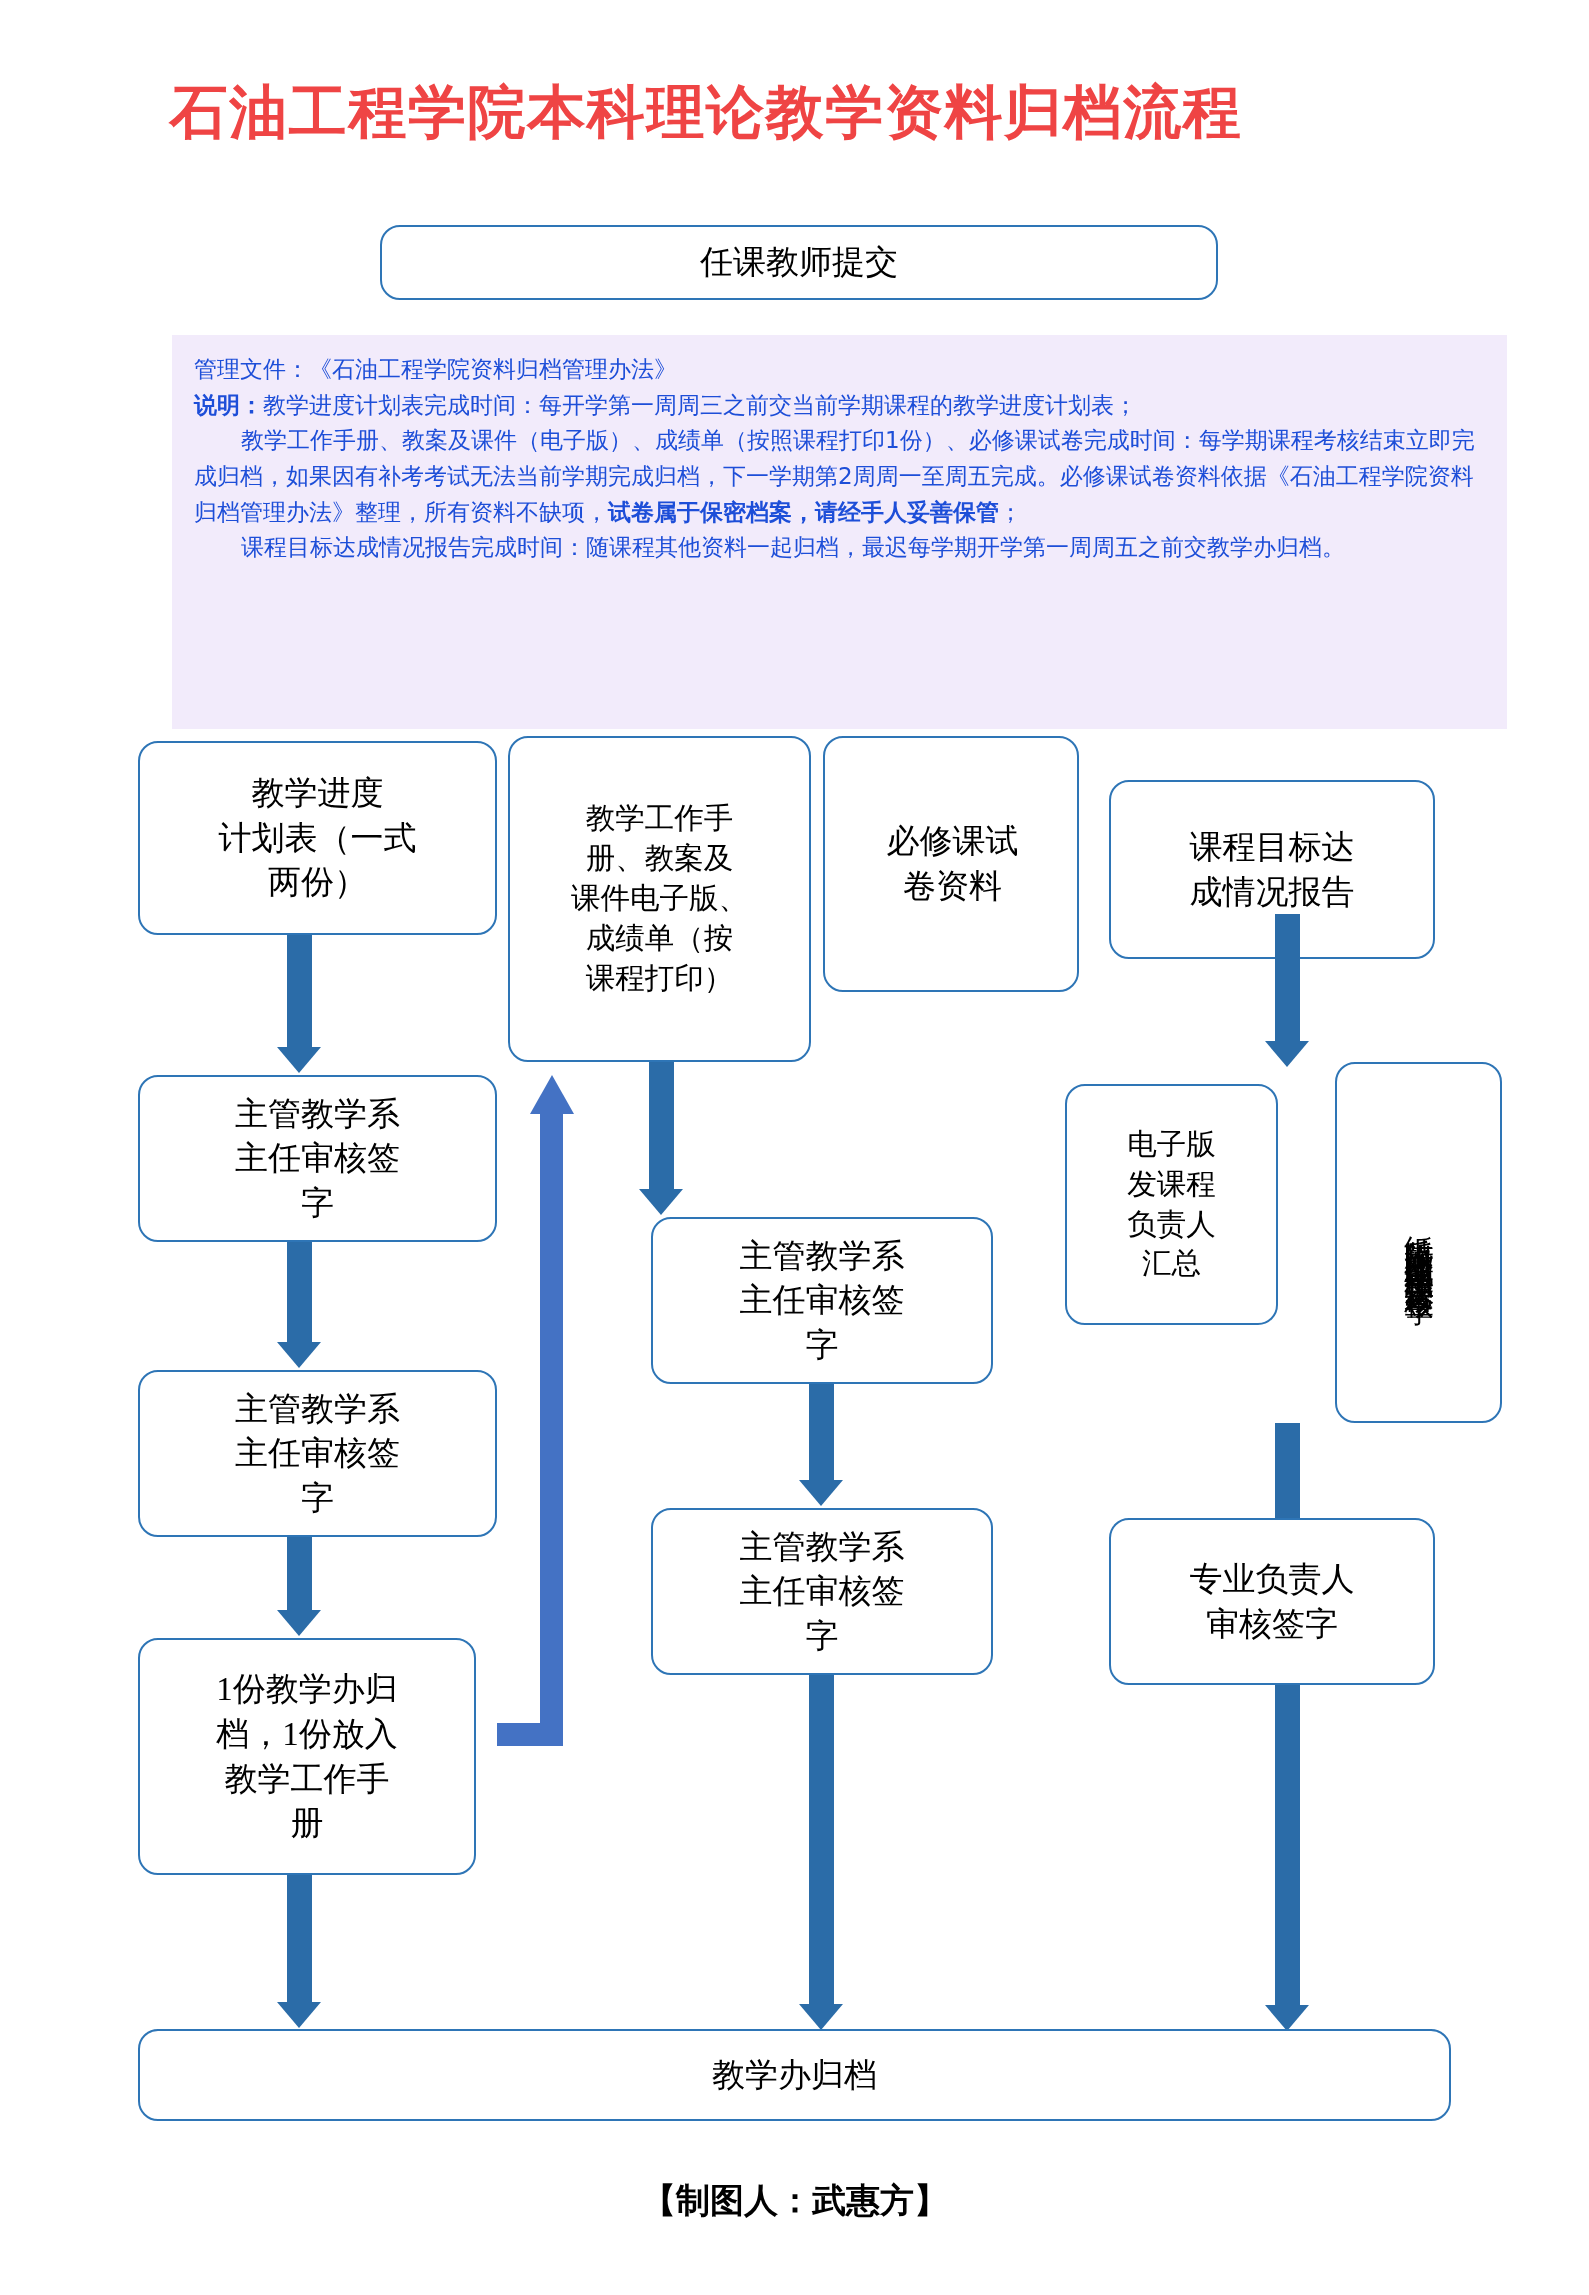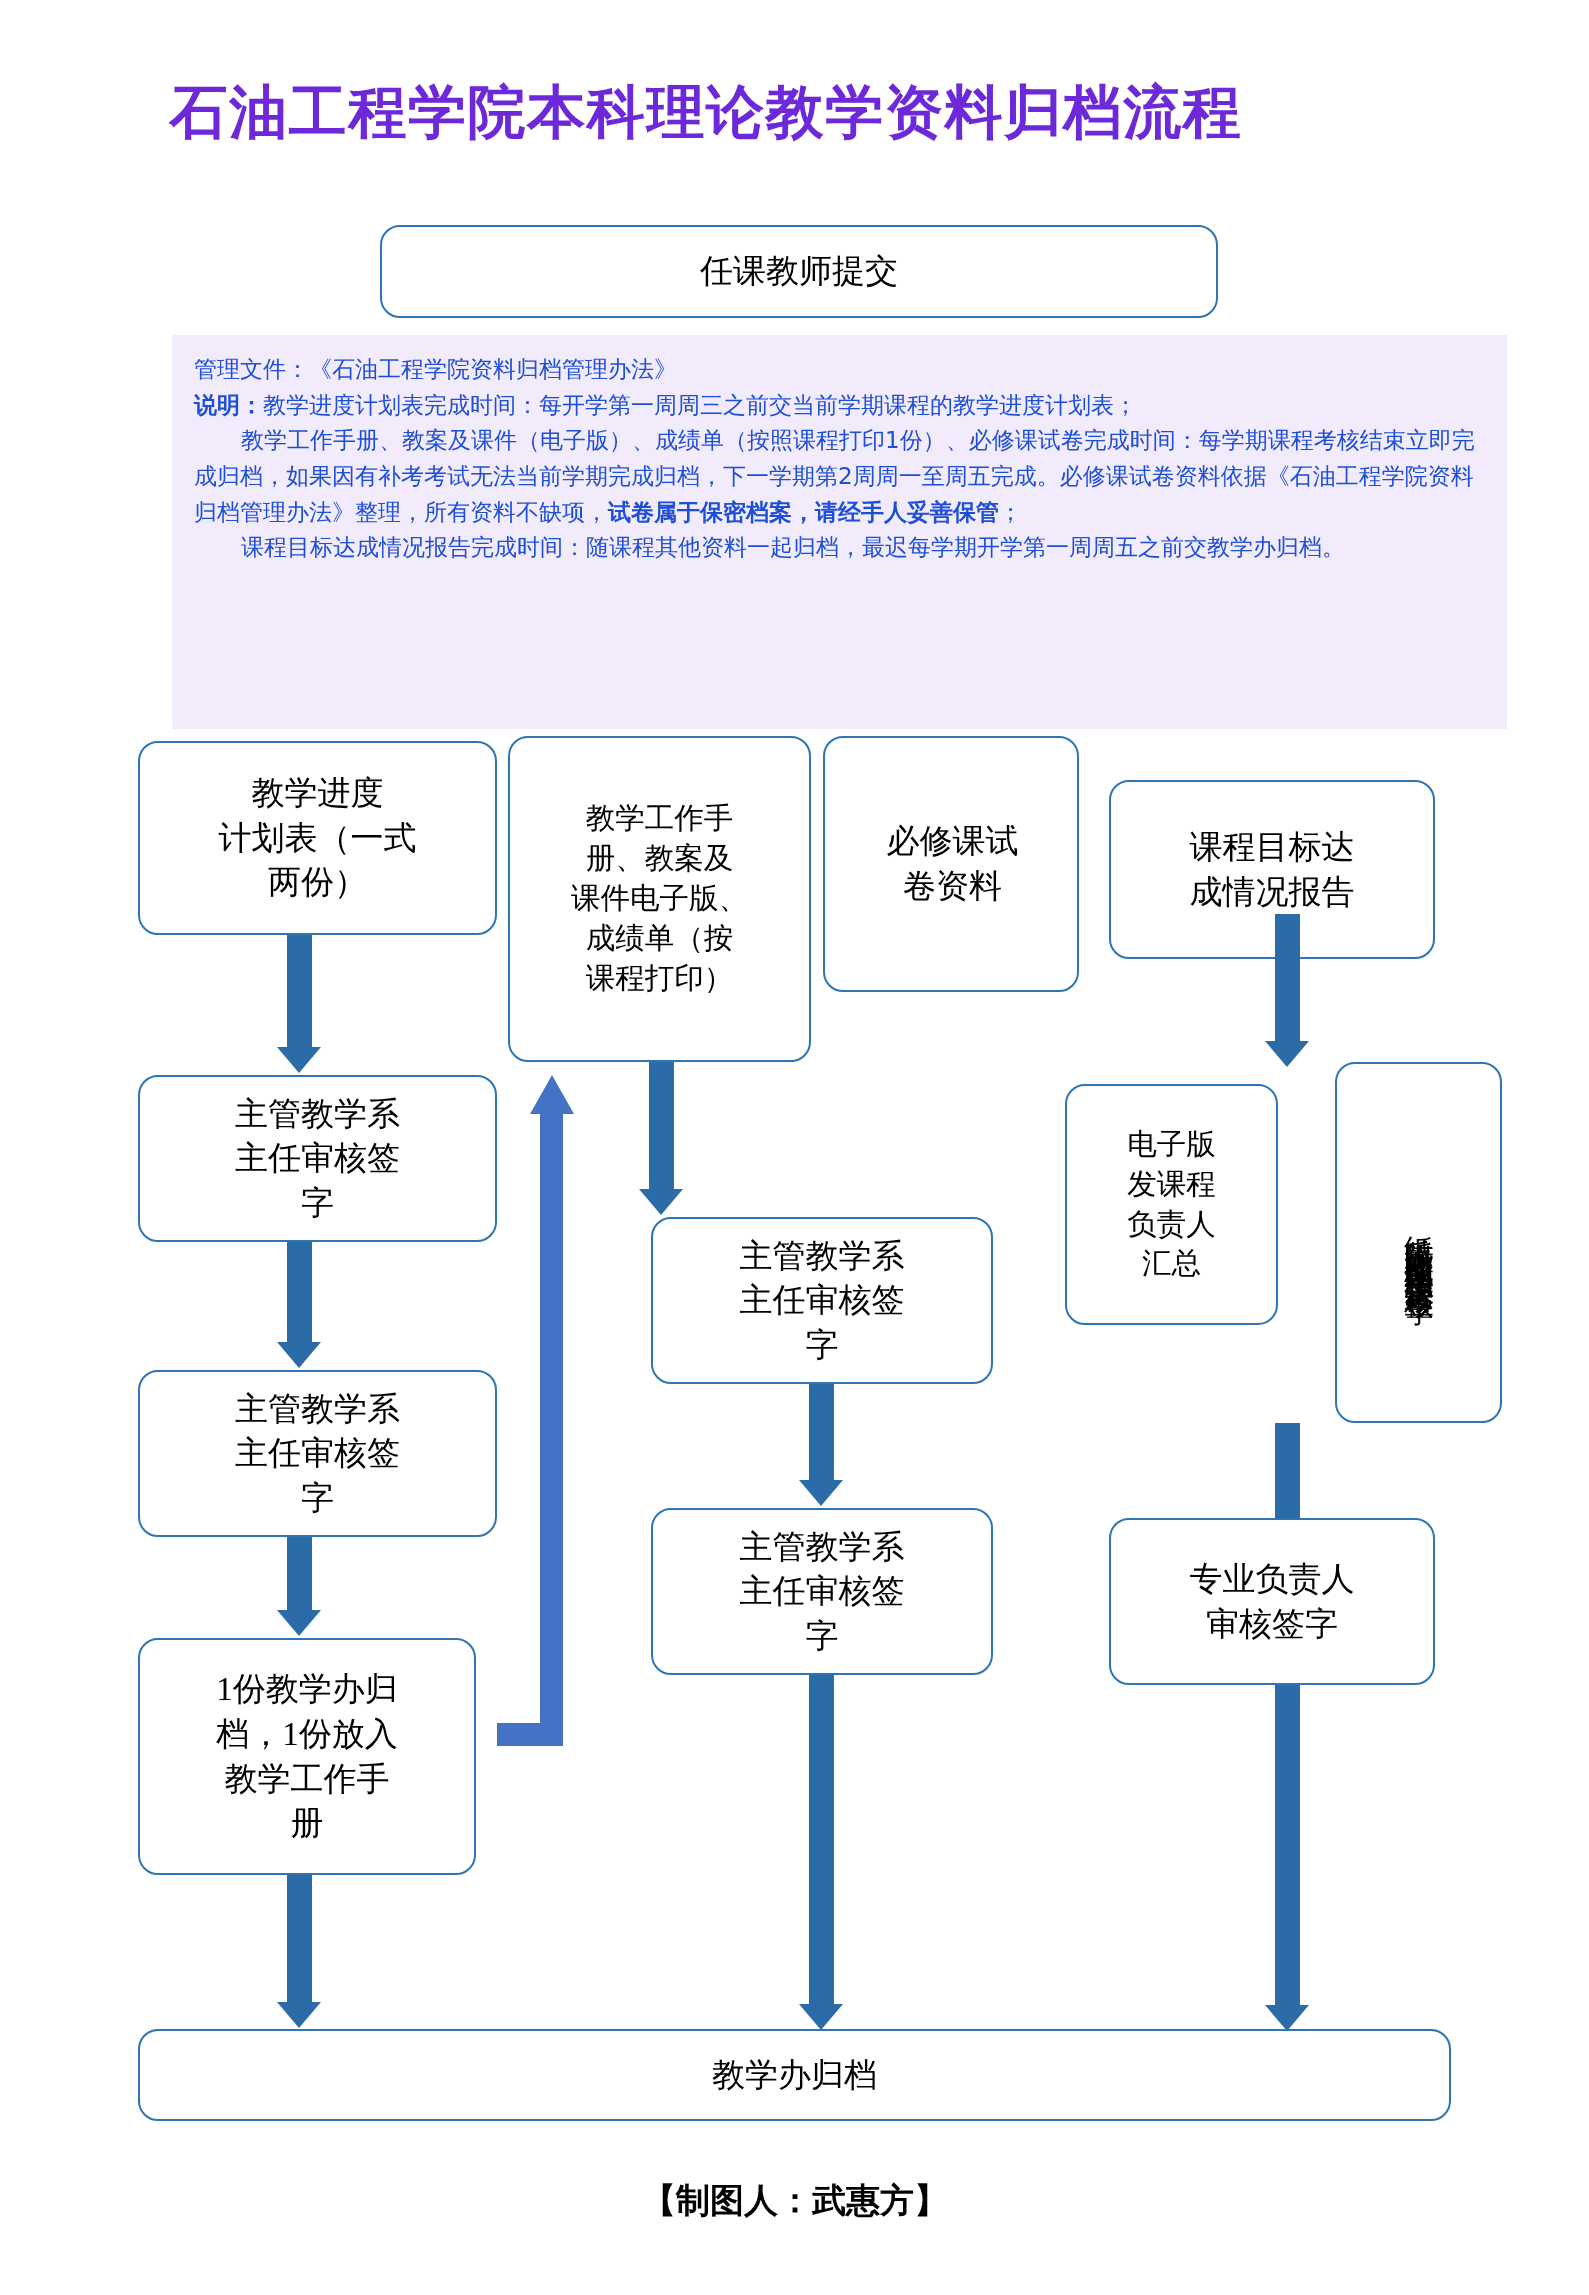--- a/index.html
+++ b/index.html
@@ -23,21 +23,21 @@
   #title {
     position: absolute;
     top: 74px;
     left: 0;
     width: 1412px;
     text-align: center;
     font-family: Liberation Sans, sans-serif;
     font-weight: bold;
     font-size: 58px;
     letter-spacing: 1.6px;
-    color: #6d28d9;
+    color: #ef4444;
   }
   
   .box {
     position: absolute;
     box-sizing: border-box;
     border: 2.3px solid #2e75b6;
     border-radius: 20px;
     background: #ffffff;
     display: flex;
     align-items: center;
@@ -106,21 +106,21 @@
     letter-spacing: 3.1px;
   }
 </style>
 </head>
 <body>
 
 <div class="page">
 
   <div id="title">石油工程学院本科理论教学资料归档流程</div>
 
-  <div class="box fs-42" style="left:380px; top:225px; width:838px; height:93px;">任课教师提交</div>
+  <div class="box fs-42" style="left:380px; top:225px; width:838px; height:75px;">任课教师提交</div>
 
   <div id="note">
     <p>管理文件：《石油工程学院资料归档管理办法》</p>
     <p><b>说明：</b><span>教学进度计划表完成时间：每开学第一周周三之前交当前学期课程的教学进度计划表；</span></p>
     <p class="indent"><span>教学工作手册、教案及课件（电子版）、成绩单（按照课程打印1份）、必修课试卷完成时间：每学期课程考核结束立即完成归档，如果因有补考考试无法当前学期完成归档，下一学期第2周周一至周五完成。必修课试卷资料依据《石油工程学院资料归档管理办法》整理，所有资料不缺项，</span><b>试卷属于保密档案，请经手人妥善保管</b><span>；</span></p>
     <p class="indent">课程目标达成情况报告完成时间：随课程其他资料一起归档，最迟每学期开学第一周周五之前交教学办归档。</p>
   </div>
 
   <div class="box fs-42" style="left:138px; top:741px; width:359px; height:194px;">教学进度
 计划表（一式

